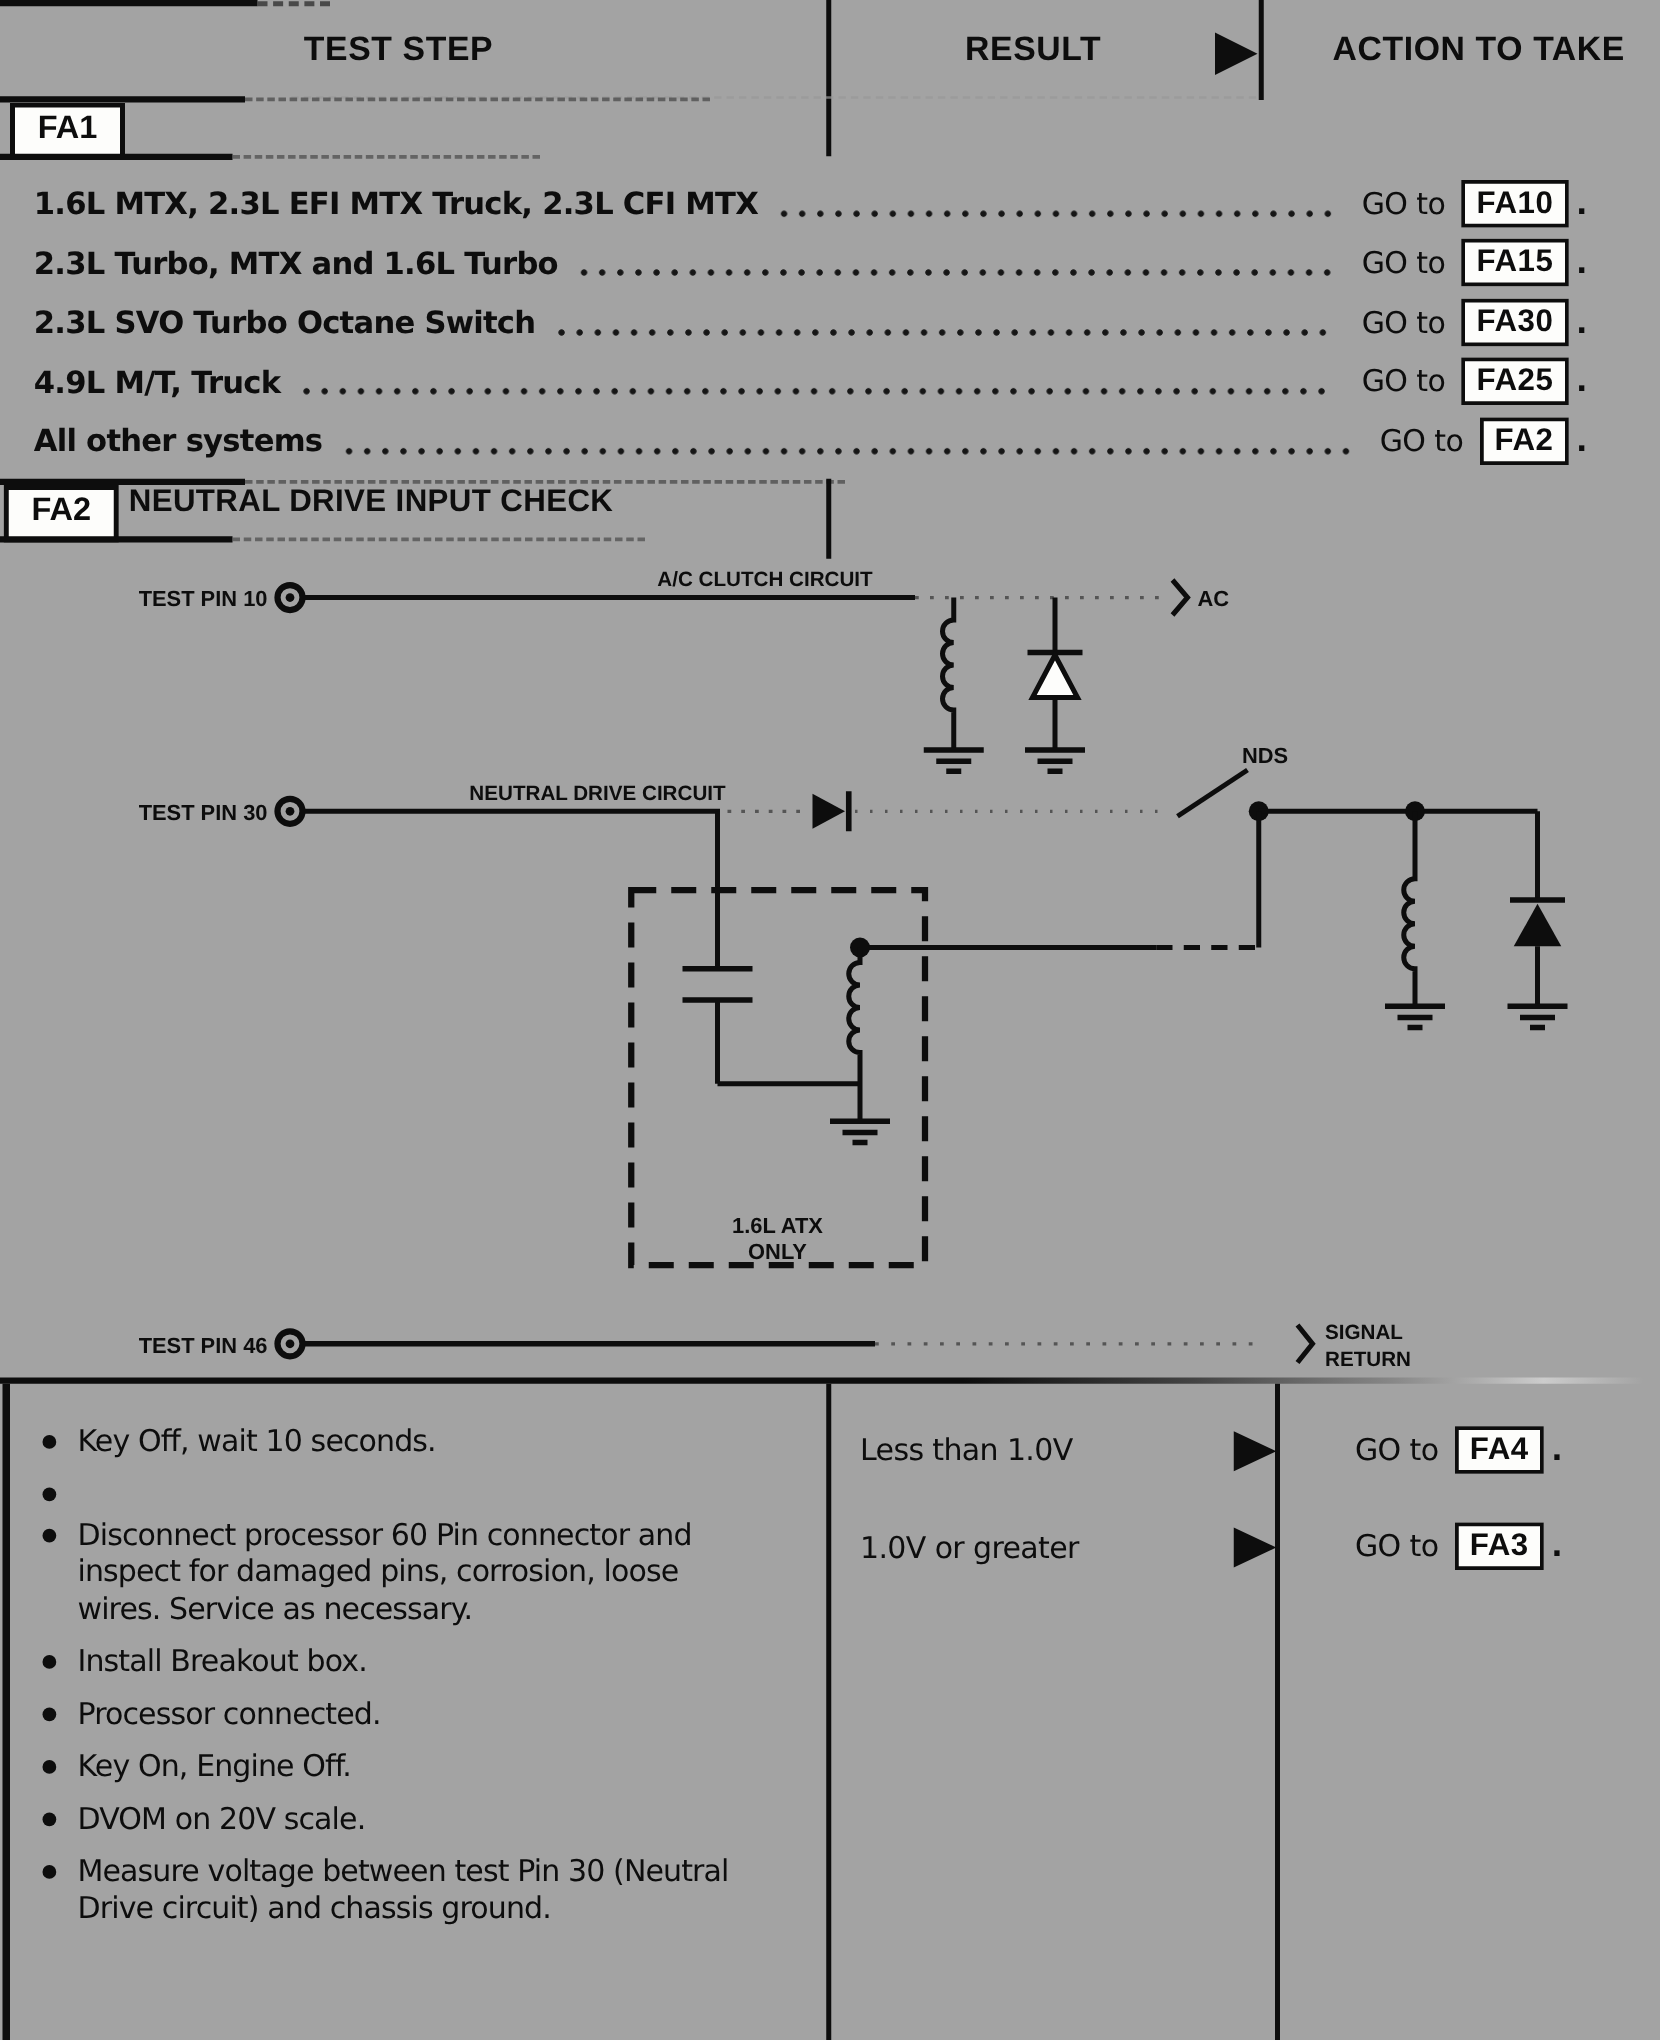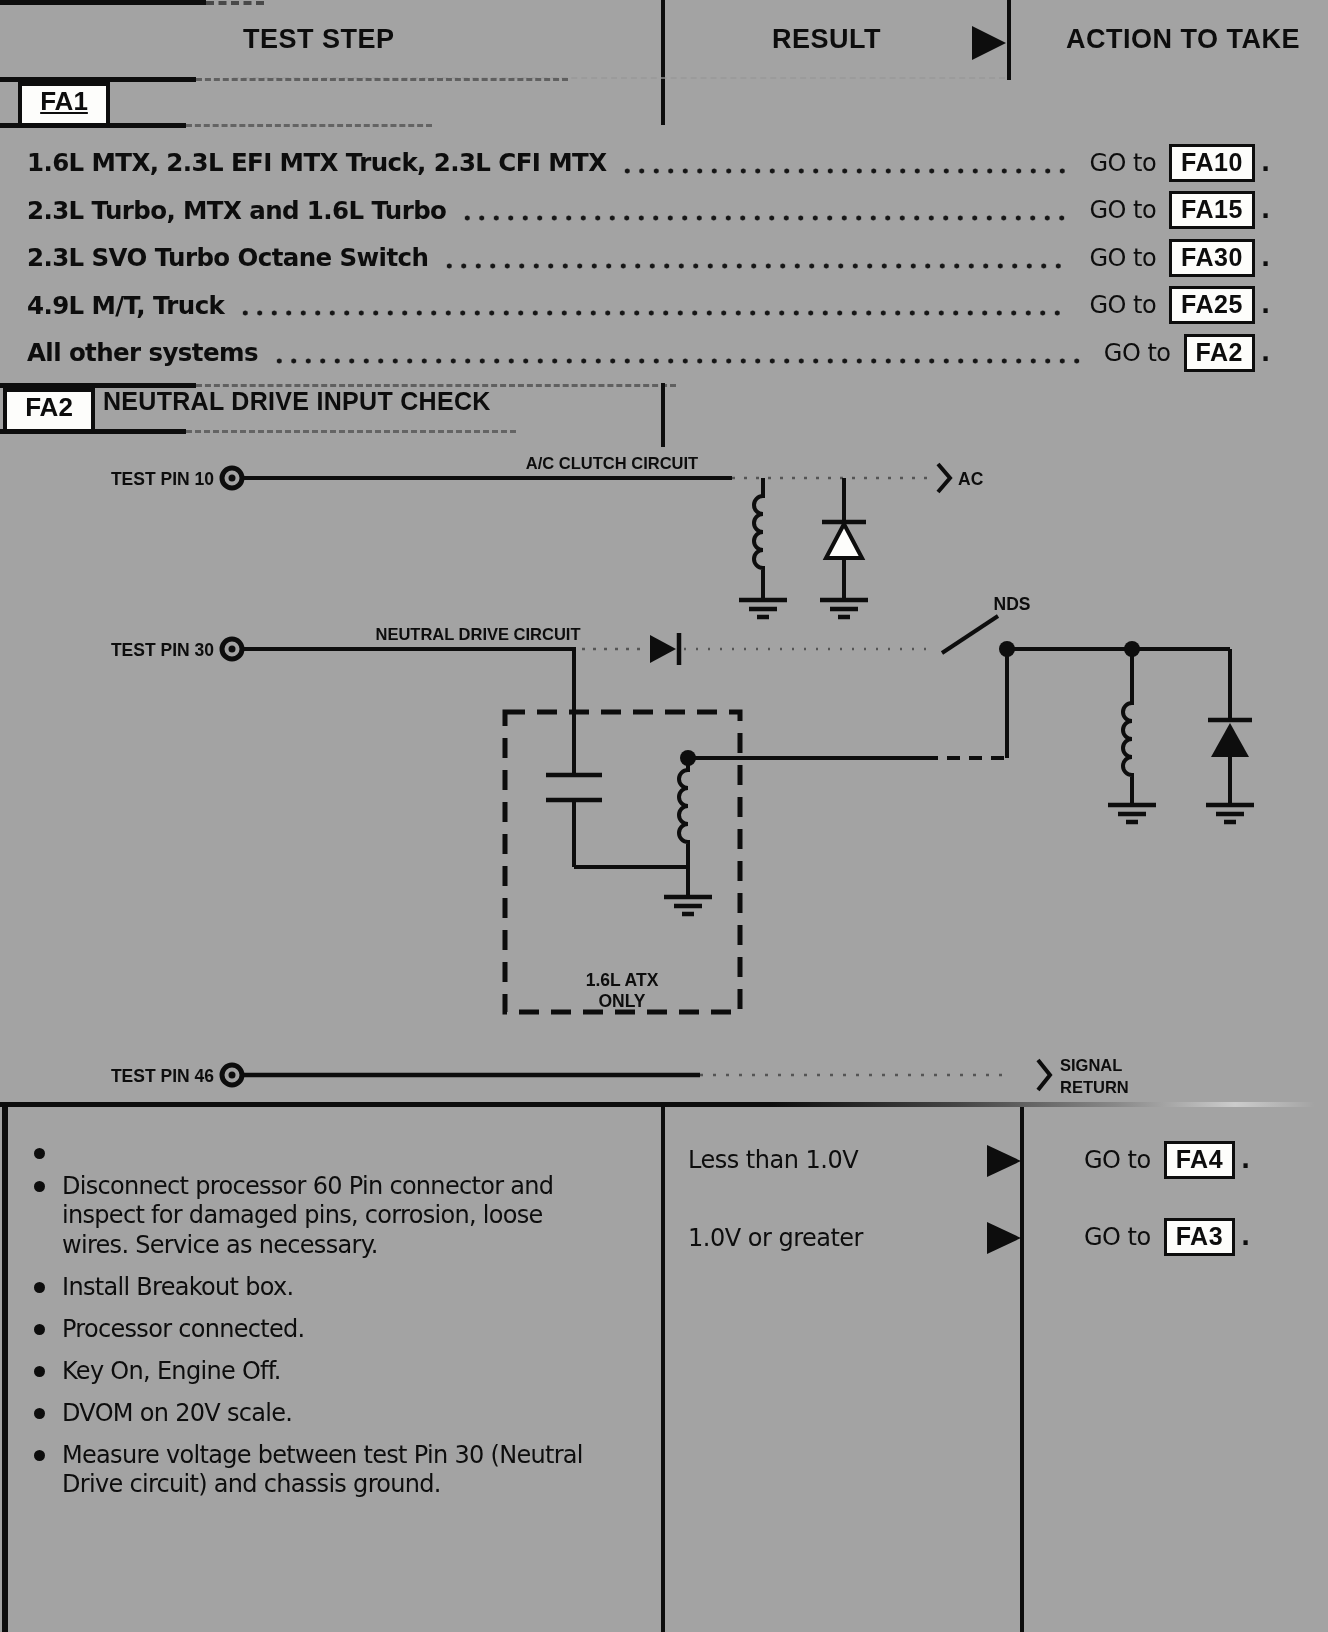--- a/index.html
+++ b/index.html
@@ -50,21 +50,21 @@
   <div class="hdr-cell" style="left:772px;">RESULT</div>
   <div class="hdr-cell" style="left:1066px;">ACTION TO TAKE</div>
 
   <div class="vline" style="left:661px;top:0;width:4px;height:125px;"></div>
   <div class="vline" style="left:1007px;top:0;width:4px;height:80px;"></div>
   <div class="tri-right" style="left:972px;top:26px;"></div>
   <div class="dashline" style="left:233px;top:77px;width:772px;border-top:2px dashed #999;opacity:.7;"></div>
 
   <div class="abs ink" style="left:0;top:77px;width:196px;height:5px;"></div>
   <div class="dashline" style="left:196px;top:78px;width:372px;border-top:3px dashed #4a4a4a;opacity:.75;"></div>
-  <div class="fa-code-box" style="left:18px;top:82px;text-decoration:underline;">FA1</div>
+  <div class="fa-code-box" style="left:8px;top:82px;">FA1</div>
   <div class="abs ink" style="left:0;top:123px;width:186px;height:5px;"></div>
   <div class="dashline" style="left:186px;top:124px;width:246px;border-top:3px dashed #4a4a4a;opacity:.7;"></div>
 
   <div class="sys-rows">
 
       <div class="sys-row">
         <span class="sys-label">1.6L MTX, 2.3L EFI MTX Truck, 2.3L CFI MTX</span>
         <span class="leader"></span>
         <span class="goto">GO to</span>
         <span class="fa-box">FA10</span>
@@ -188,20 +188,24 @@
     </g>
   </svg>
 
   <div class="abs" style="left:0;top:1102px;width:1328px;height:5px;background:linear-gradient(90deg,#0d0d0d 0,#0d0d0d 58%,#444 72%,#888 84%,#ccc 93%,rgba(255,255,255,0) 99%);"></div>
   <div class="abs ink" style="left:2px;top:1107px;width:6px;height:525px;"></div>
   <div class="vline" style="left:661px;top:1107px;width:4px;height:525px;"></div>
   <div class="vline" style="left:1020px;top:1107px;width:4px;height:525px;"></div>
 
   <ul class="steps">
 
+      <li class="step">
+        <span class="bullet"></span>
+        <span class="step-text">Key Off, wait 10 seconds.</span>
+      </li>
 
 
       <li class="step">
         <span class="bullet"></span>
       </li>
 
       <li class="step">
         <span class="bullet"></span>
         <span class="step-text">Disconnect processor 60 Pin connector and
 inspect for damaged pins, corrosion, loose

